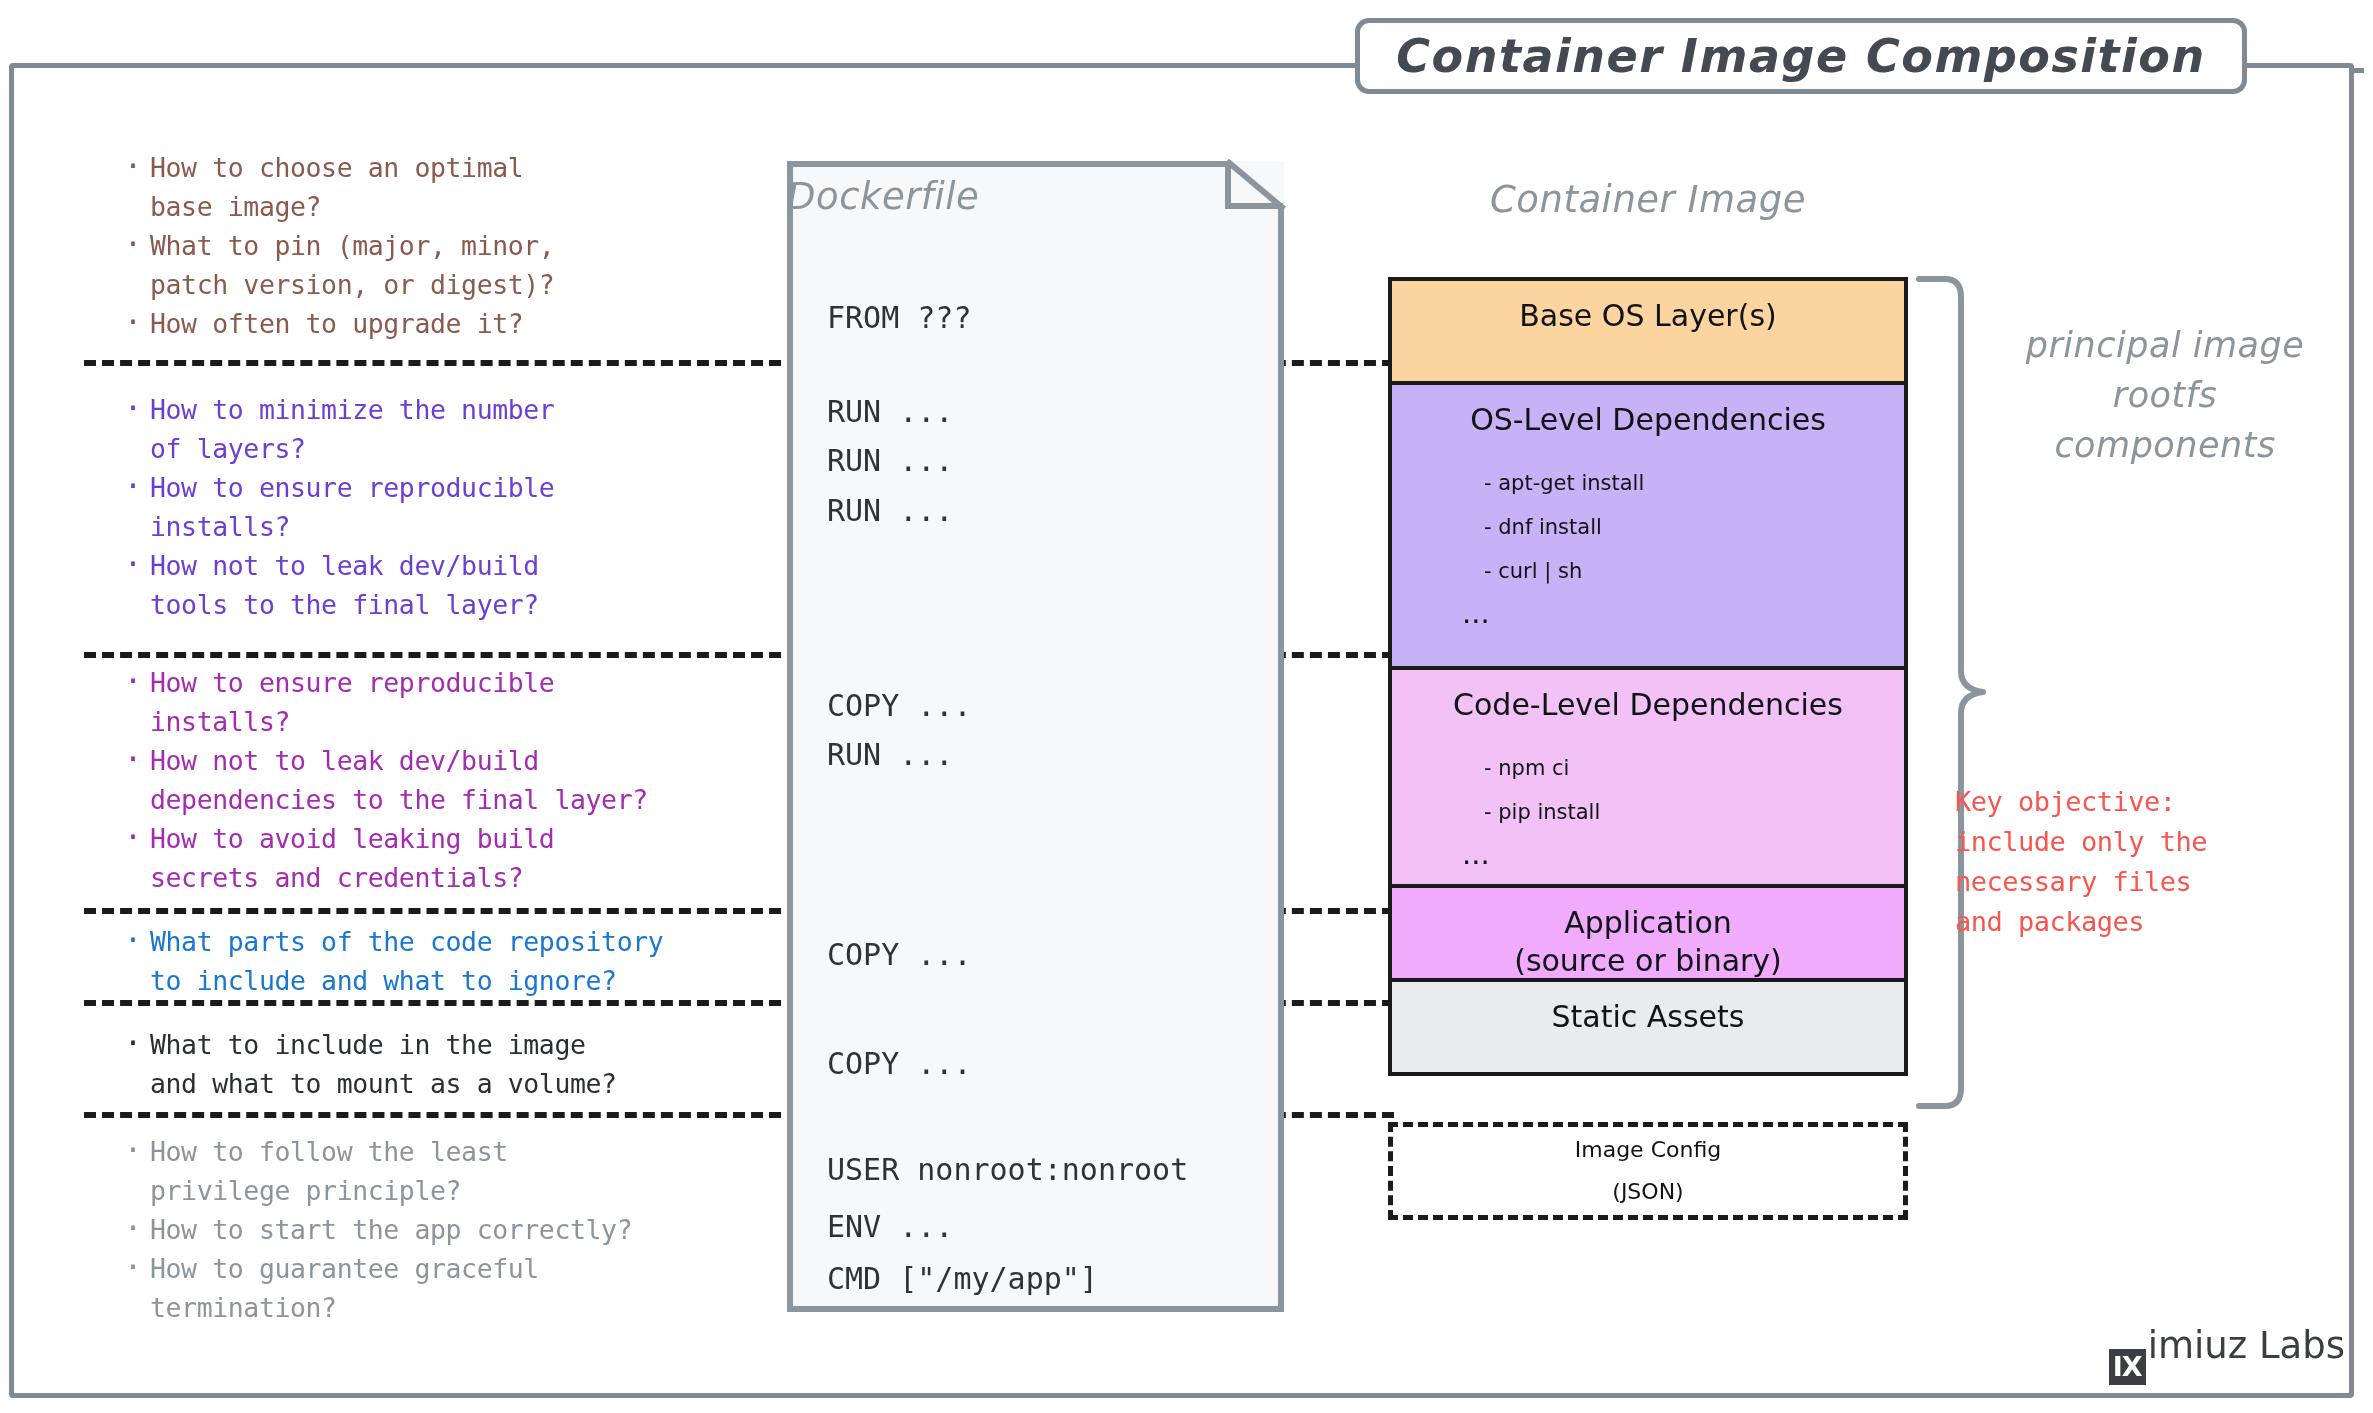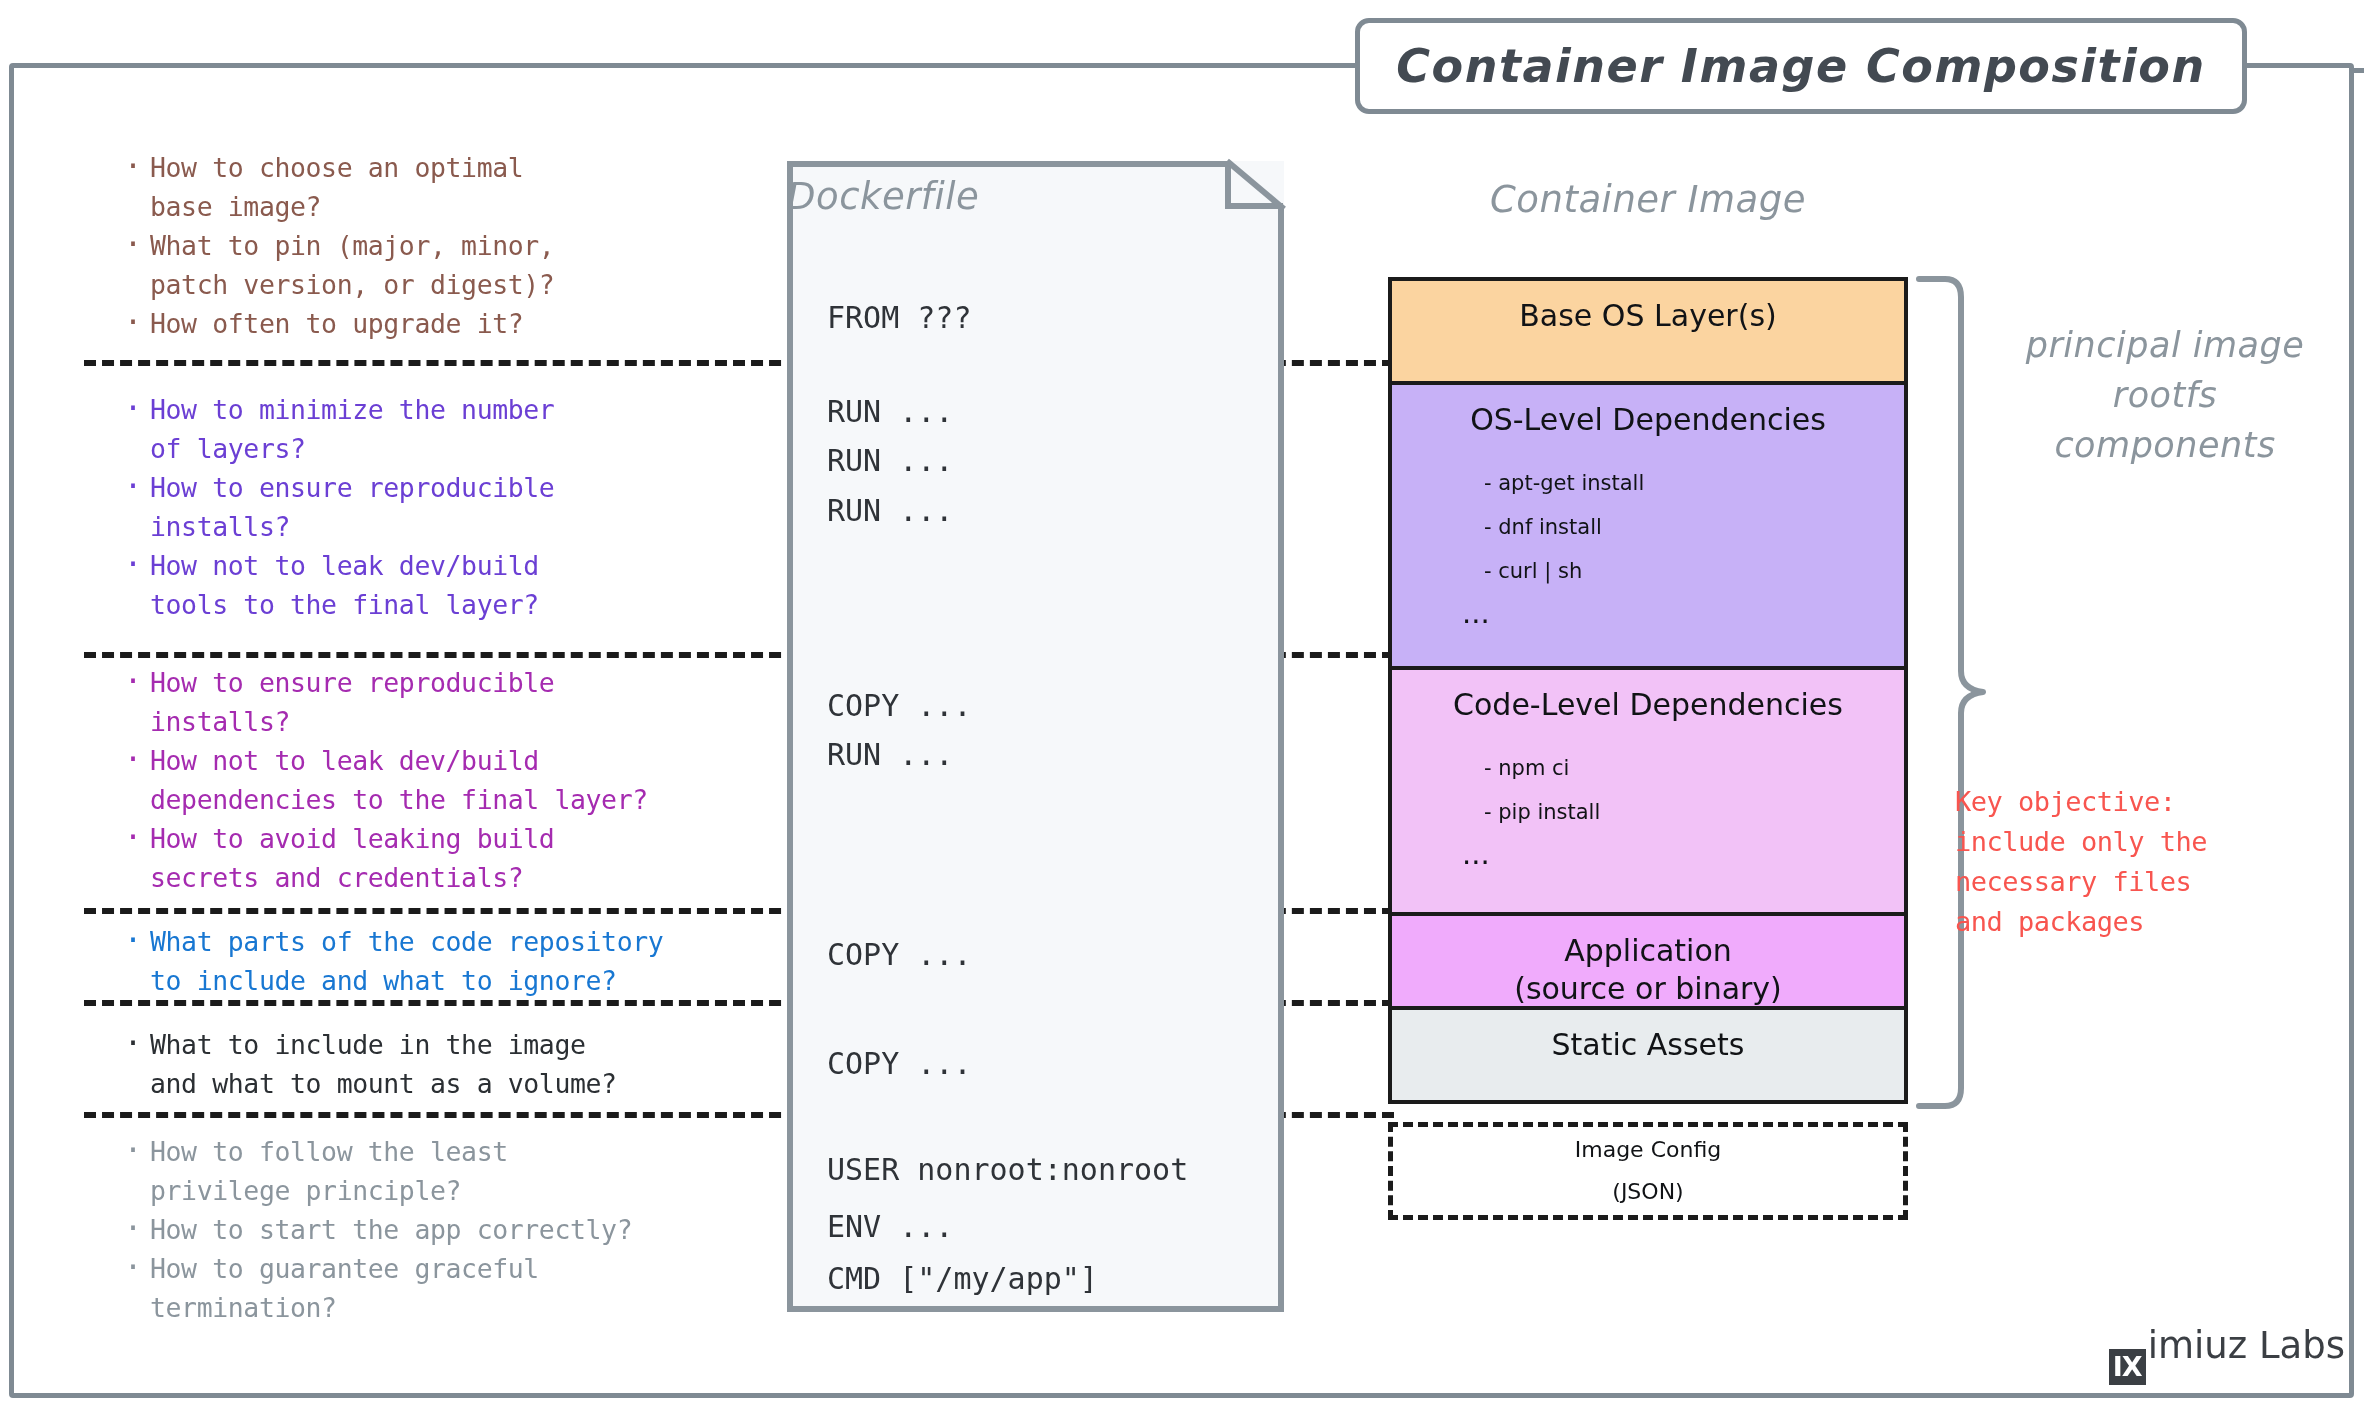--- a/index.html
+++ b/index.html
@@ -45,21 +45,21 @@
     height: 5px;
     background: #7f8a93;
   }
 
   
   #title-box {
     position: absolute;
     left: 1355px;
     top: 18px;
     width: 892px;
-    height: 96px;
+    height: 76px;
     border: 5px solid #7f8a93;
     border-radius: 14px;
     background: #ffffff;
     box-sizing: border-box;
     display: flex;
     align-items: center;
     justify-content: center;
   }
   #title-text {
     font-family: "DejaVu Sans", sans-serif;
@@ -384,21 +384,21 @@
       </div>
       <div class="layer" style="background: rgb(199, 177, 247); height: 289px;">
         <div class="layer-title">OS-Level Dependencies</div>
         <div class="layer-bullets">
           <div>- apt-get install</div>
           <div>- dnf install</div>
           <div>- curl | sh</div>
         </div>
         <div class="layer-dots">...</div>
       </div>
-      <div class="layer" style="background: rgb(242, 194, 247); height: 250px;">
+      <div class="layer" style="background: rgb(242, 194, 247); height: 222px;">
         <div class="layer-title">Code-Level Dependencies</div>
         <div class="layer-bullets">
           <div>- npm ci</div>
           <div>- pip install</div>
         </div>
         <div class="layer-dots">...</div>
       </div>
       <div class="layer" style="background: #f0abfc; height: 98px;">
         <div class="layer-title">Application</div>
         <div class="layer-title" style="padding-top: 0px;">(source or binary)</div>

